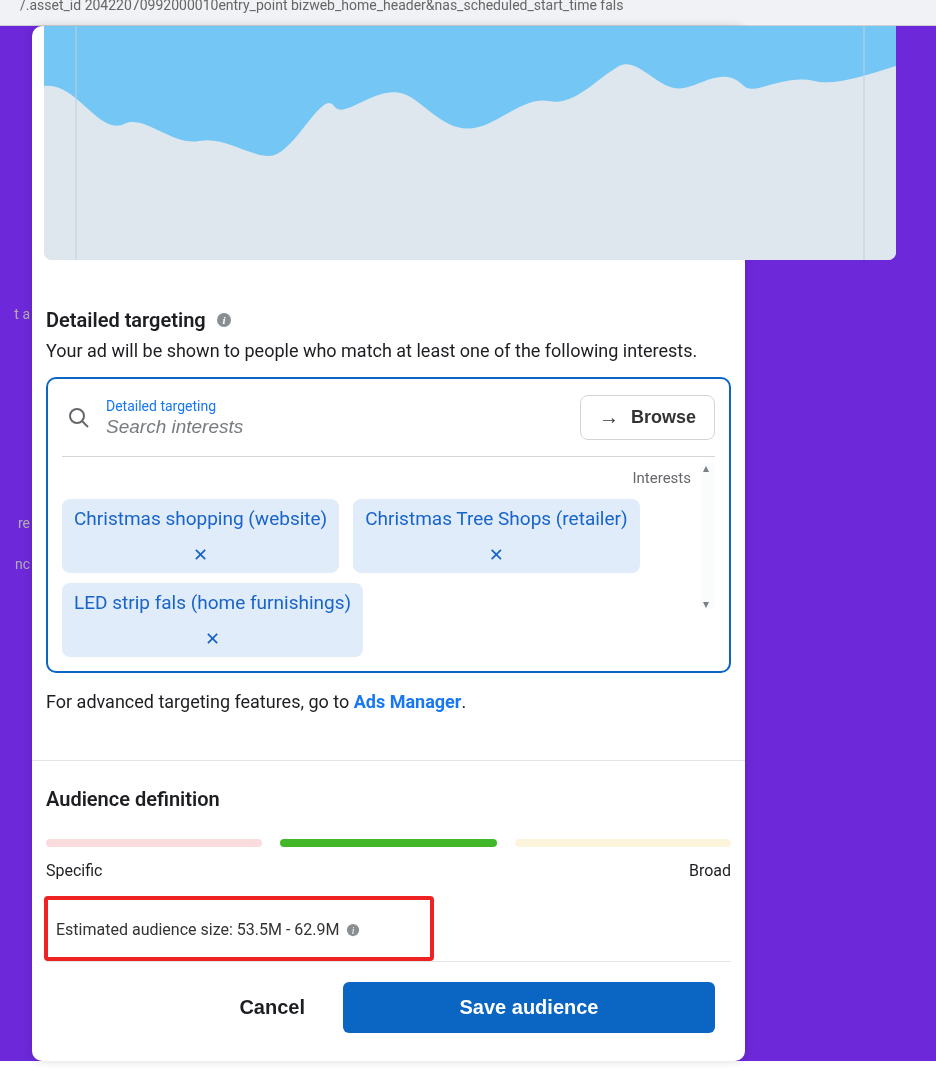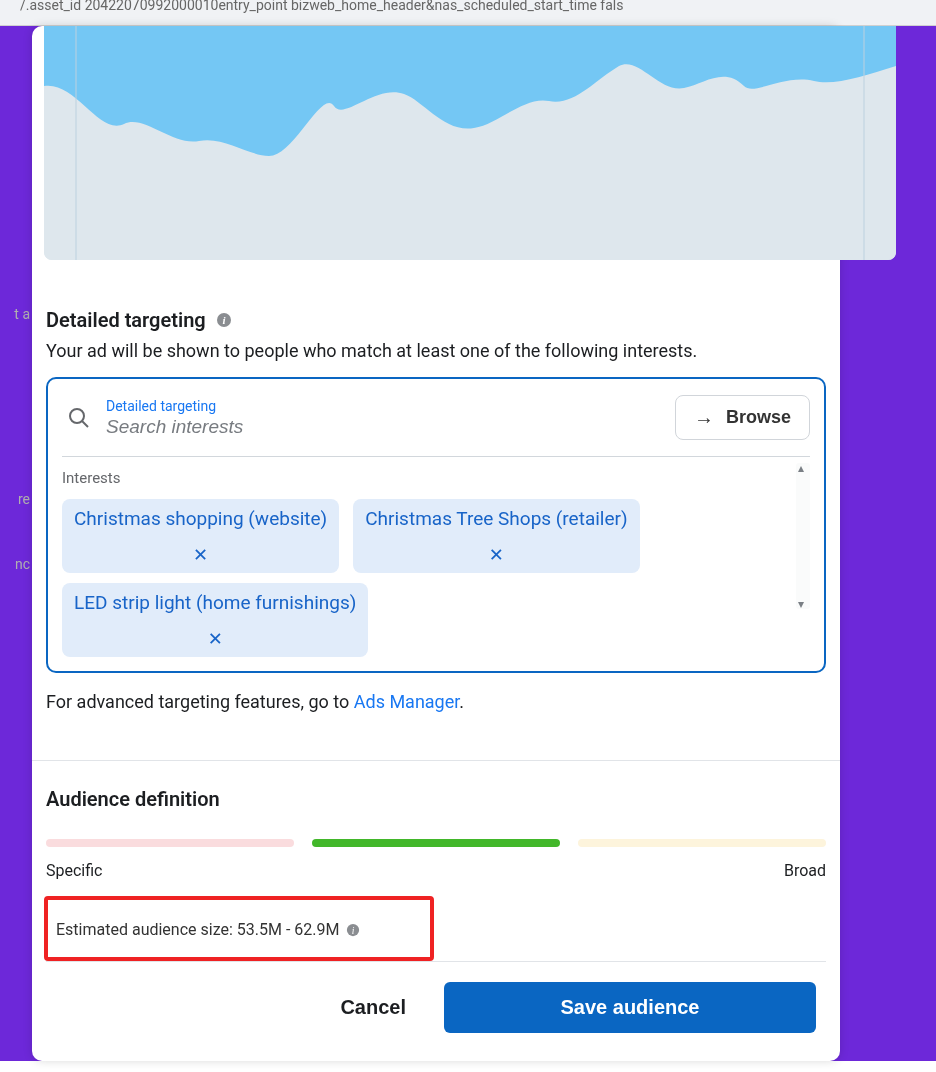--- a/index.html
+++ b/index.html
@@ -37,21 +37,21 @@
     overflow: hidden;
     white-space: nowrap;
     text-align: right;
   }
   .card {
     background: #fff;
     border-radius: 10px;
     box-shadow: 0 0 10px rgba(0,0,0,0.15);
     margin: 0 0 8px 2px;
     padding-bottom: 28px;
-    width: 808px;
+    width: 713px;
     position: relative;
   }
   .inner {
     padding: 0 12px 0 12px;
   }
 
   .map {
     height: 234px;
     margin: 0 auto;
     width: 852px;
@@ -149,22 +149,23 @@
     gap: 12px;
     cursor: pointer;
   }
   .browse-btn .arrow {
     font-size: 20px;
     font-weight: 700;
   }
 
   .interests-body {
     display: flex;
-    gap: 0;
+    gap: 10px;
     margin-top: 12px;
+    text-align: right;
   }
   .interests-left {
     flex: 1;
   }
   .interests-head {
     font-size: 15px;
     color: #65676b;
     margin-bottom: 12px;
   }
   .chips {
@@ -213,21 +214,21 @@
   }
 
   .advanced {
     font-size: 18px;
     color: #1c1e21;
     margin-top: 18px;
     margin-left: 2px;
   }
   .advanced a {
     color: #1877f2;
-    font-weight: 400;
+    font-weight: 700;
     text-decoration: none;
   }
 
   .divider {
     height: 1px;
     background: #e1e4e8;
     margin: 48px -12px 0 -12px;
   }
 
   .aud-title {
@@ -290,21 +291,21 @@
     margin-left: 2px;
     margin-right: 2px;
   }
 
   .footer {
     display: flex;
     justify-content: flex-end;
     align-items: center;
     gap: 30px;
     margin-top: 20px;
-    margin-right: 12px;
+    margin-right: 18px;
   }
   .cancel {
     font-size: 20px;
     font-weight: 600;
     color: #1c1e21;
     background: none;
     border: none;
     cursor: pointer;
     padding: 12px 8px;
   }
@@ -320,21 +321,21 @@
     cursor: pointer;
   }
 </style>
 </head>
 <body>
 
 <div class="url-bar">/.asset_id  20422070992000010entry_point  bizweb_home_header&amp;nas_scheduled_start_time  fals</div>
 
 <div class="page-bg">
   <div class="bg-text" style="top:280px">t a</div>
-  <div class="bg-text" style="top:465px">re</div>
+  <div class="bg-text" style="top:489px">re</div>
   <div class="bg-text" style="top:530px">nc</div>
 
   <div class="card">
     <div class="inner">
 
       <div class="map">
         <svg viewBox="0 0 852 234" preserveAspectRatio="none">
           <rect x="0" y="0" width="852" height="234" fill="#dee7ed"></rect>
           <path fill="#74c7f4" d="M0,0 L852,0 L852,40 C820,50 790,60 770,55 C740,48 710,70 700,60 C680,40 660,58 640,62 C615,67 595,30 575,40 C550,55 530,80 505,75 C480,70 455,98 430,102 C400,107 380,75 360,68 C332,58 300,95 290,80 C278,62 250,130 225,130 C205,130 180,110 155,115 C128,120 100,88 80,98 C55,110 32,55 0,60 Z"></path>
           <line x1="32" y1="0" x2="32" y2="234" stroke="#bcd1df" stroke-width="1"></line>
@@ -377,21 +378,21 @@
             <div class="chips" id="chips">
                 <span class="chip">
                   <span>Christmas shopping (website)</span>
                   <span class="chip-close">✕</span>
                 </span>
                 <span class="chip">
                   <span>Christmas Tree Shops (retailer)</span>
                   <span class="chip-close">✕</span>
                 </span>
                 <span class="chip">
-                  <span>LED strip light (home furnishings)</span>
+                  <span>LED strip fals (home furnishings)</span>
                   <span class="chip-close">✕</span>
                 </span>
               </div>
           </div>
           <div class="scrollbar"></div>
         </div>
       </div>
 
       <div class="advanced">
         <span>For advanced targeting features, go to </span><a href="#">Ads Manager</a><span>.</span>

